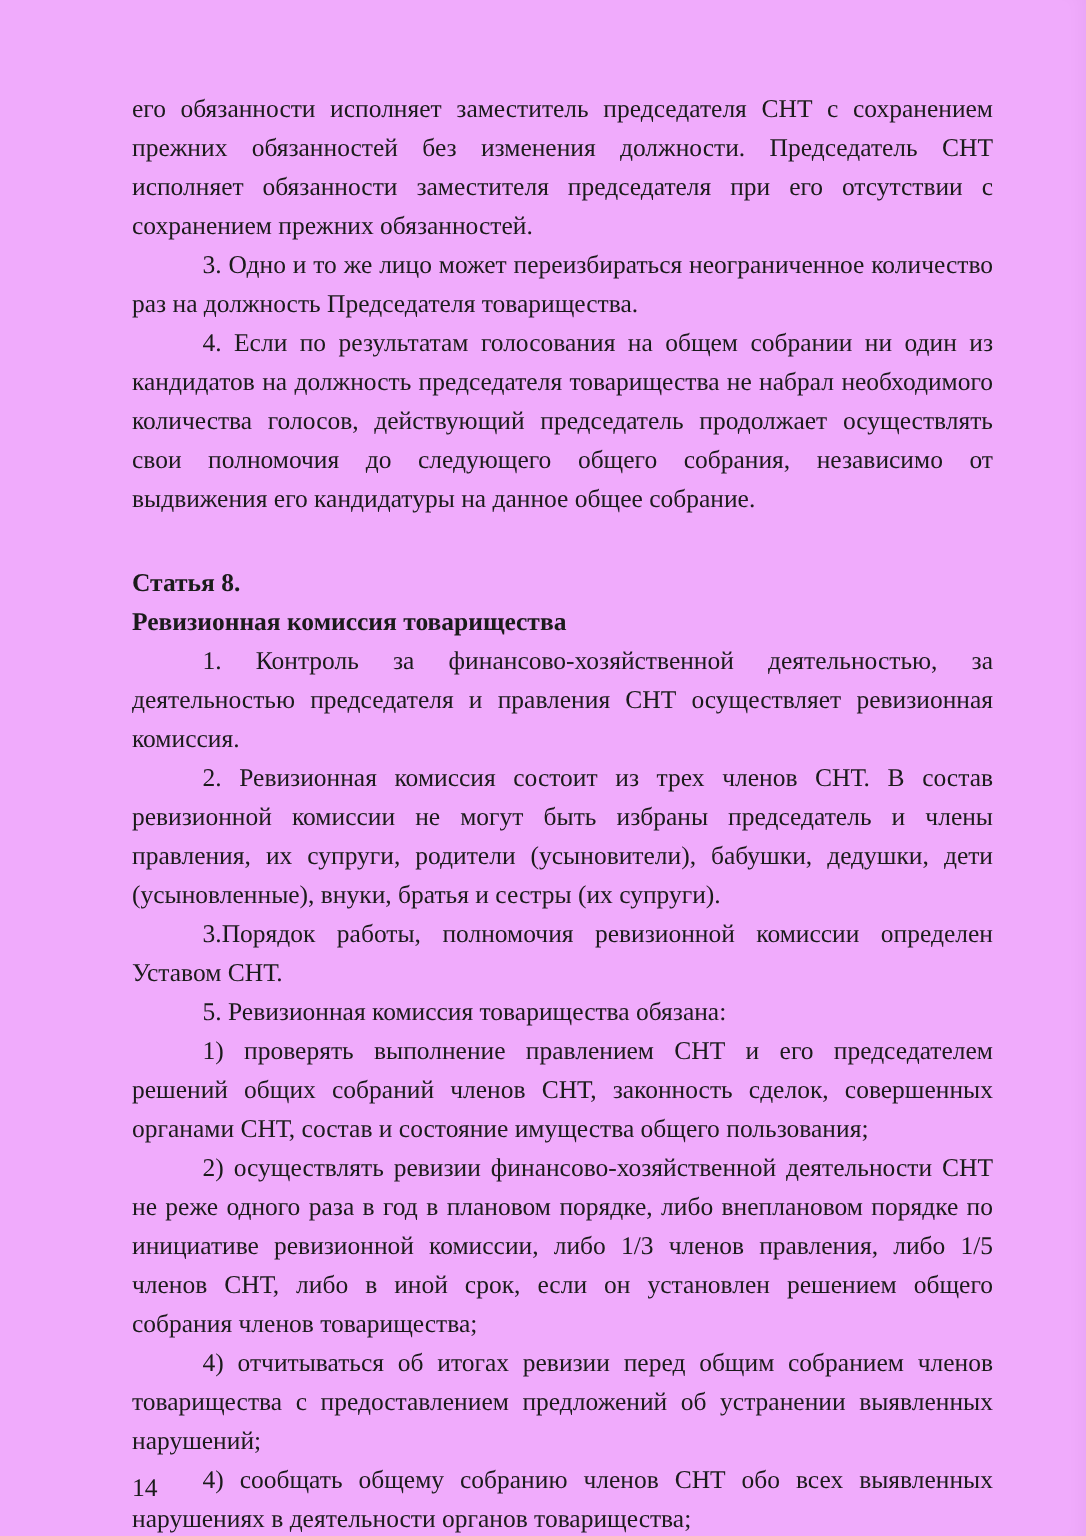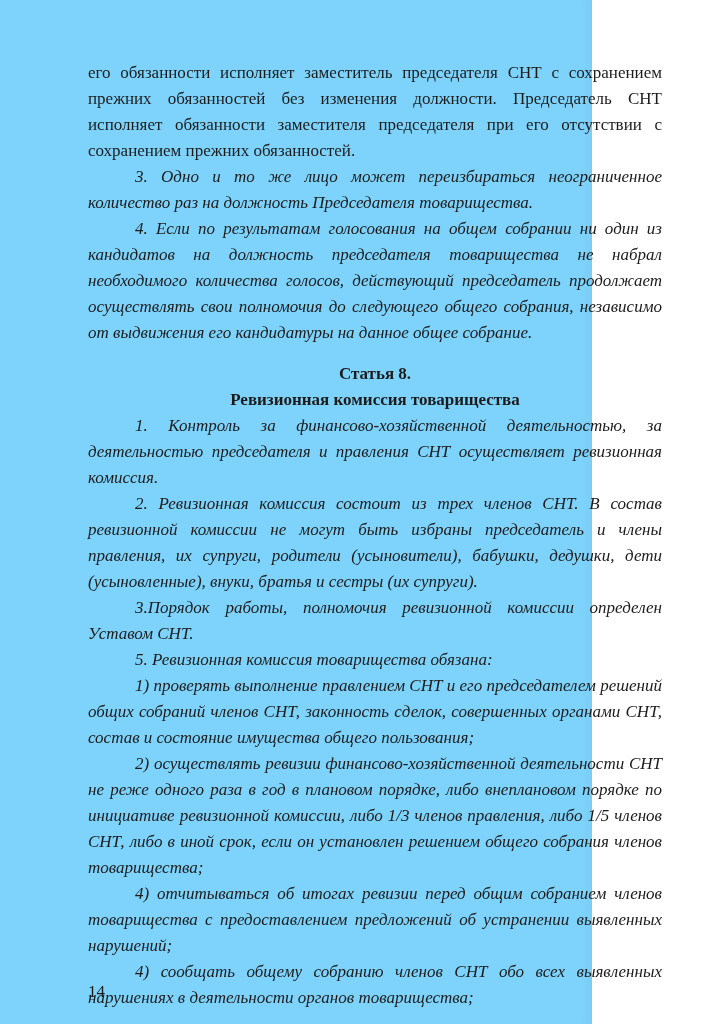--- a/index.html
+++ b/index.html
@@ -9,48 +9,47 @@
     overflow: hidden;
   }
   body {
     background: #ffffff;
     font-family: "Liberation Serif", "DejaVu Serif", serif;
     color: #1b1b1b;
     position: relative;
   }
   .page {
     position: relative;
-    width: 592px;
+    width: 724px;
     height: 1024px;
-    background: #7dd3fc;
+    background: #f0abfc;
     
     box-shadow: inset -10px 0 14px -10px rgba(0,0,0,0.05);
   }
   .text-block {
     position: absolute;
     top: 60px;
     left: 88px;
     width: 574px;
     font-size: 17px;
     line-height: 26px;
     text-align: justify;
     text-justify: inter-word;
   }
   .para {
     text-indent: 47px;
     text-align: justify;
-    font-style: italic;
   }
   .para-continuation {
     text-indent: 0;
     text-align: justify;
   }
   .article-heading {
-    margin-top: 15px;
-    text-align: center;
+    margin-top: 30px;
+    text-align: left;
     font-weight: bold;
   }
   .article-heading div { text-indent: 0; }
   .page-number {
     position: absolute;
     bottom: 22px;
     left: 88px;
     width: 574px;
     text-align: left;
     font-size: 17px;

